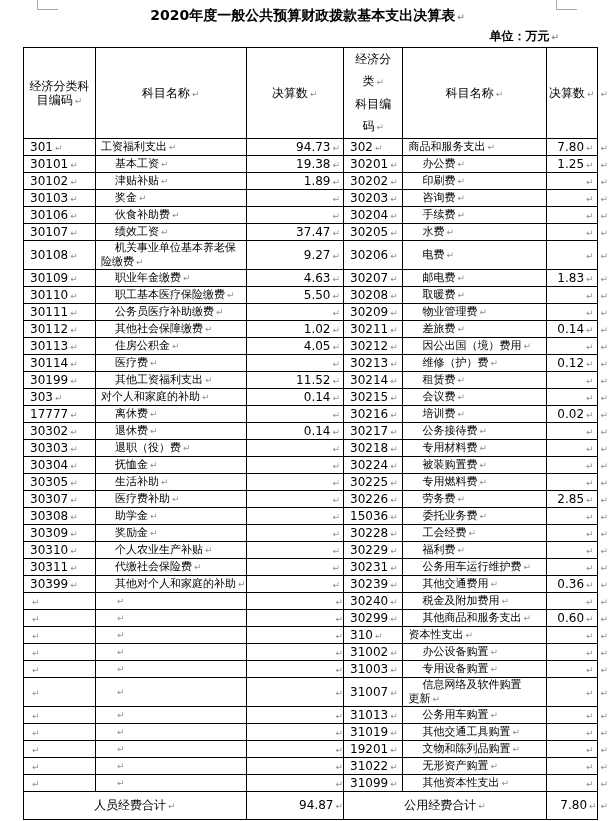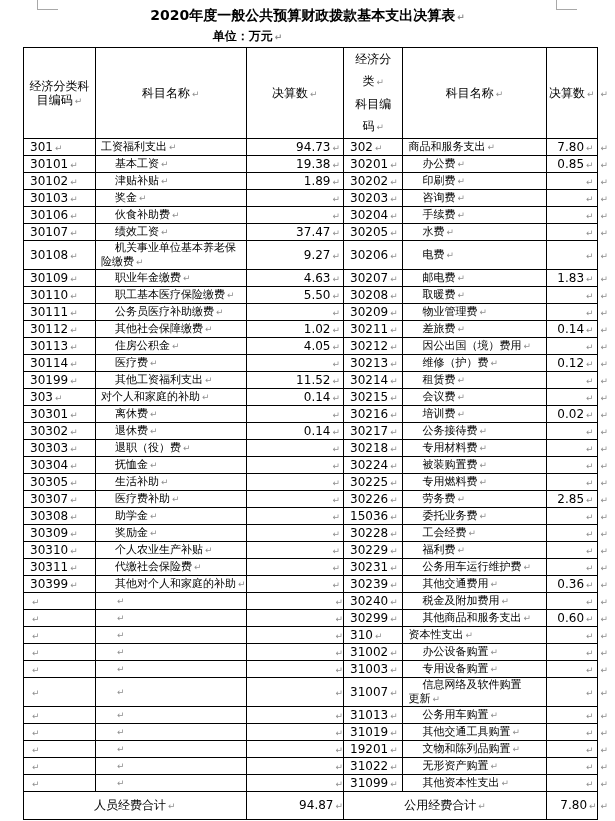--- a/index.html
+++ b/index.html
@@ -5,21 +5,21 @@
   html,body{margin:0;padding:0;}
   body{
     width:615px;height:821px;background:#ffffff;color:#000;
     font-family:"DejaVu Sans",sans-serif;position:relative;overflow:hidden;
   }
   .margin-mark{position:absolute;top:0;width:20px;height:9px;
     border-left:1px solid #a8a8a8;border-bottom:1px solid #a8a8a8;}
   .margin-mark.ml{left:37px;}
   .margin-mark.mr{left:556px;}
   .doc-title{margin-top:7px;text-align:center;font-size:14px;font-weight:bold;line-height:17px;}
-  .unit-line{margin-top:3px;text-align:center;padding-right:120px;font-size:12px;line-height:14px;font-weight:bold;}
+  .unit-line{margin-top:3px;text-align:right;padding-right:56px;font-size:12px;line-height:14px;font-weight:bold;}
   table{border-collapse:collapse;table-layout:fixed;margin:3px 0 0 23px;}
   col.c-code1{width:74px;} col.c-name1{width:140px;} col.c-val1{width:103px;}
   col.c-code2{width:60px;}  col.c-name2{width:145px;} col.c-val2{width:52px;}
   col.c-ghost{width:18px;}
   th,td{border:1px solid #000;padding:0;overflow:hidden;vertical-align:middle;}
   th{font-weight:normal;font-size:12px;height:60px;text-align:center;line-height:14px;}
   td{height:16px;font-size:12px;line-height:14px;}
   td.code{text-align:left;padding-left:6px;}
   td.name{text-align:left;padding-left:5px;font-size:11px;}
   td.name span{white-space:pre;}
@@ -79,21 +79,21 @@
         <td class="name"><span class="pm">商品和服务支出</span></td>
         <td class="val"><span class="pm">7.80</span></td>
         <td class="ghost"><span class="pm"></span></td>
       </tr>
       <tr>
         <td class="code"><span class="pm">30101</span></td>
         <td class="name child"><span class="pm">基本工资</span></td>
         <td class="val"><span class="pm">19.38</span></td>
         <td class="code"><span class="pm">30201</span></td>
         <td class="name child"><span class="pm">办公费</span></td>
-        <td class="val"><span class="pm">0.85</span></td>
+        <td class="val"><span class="pm">1.25</span></td>
         <td class="ghost"><span class="pm"></span></td>
       </tr>
       <tr>
         <td class="code"><span class="pm">30102</span></td>
         <td class="name child"><span class="pm">津贴补贴</span></td>
         <td class="val"><span class="pm">1.89</span></td>
         <td class="code"><span class="pm">30202</span></td>
         <td class="name child"><span class="pm">印刷费</span></td>
         <td class="val"><span class="pm"></span></td>
         <td class="ghost"><span class="pm"></span></td>
@@ -201,21 +201,21 @@
       <tr>
         <td class="code"><span class="pm">303</span></td>
         <td class="name"><span class="pm">对个人和家庭的补助</span></td>
         <td class="val"><span class="pm">0.14</span></td>
         <td class="code"><span class="pm">30215</span></td>
         <td class="name child"><span class="pm">会议费</span></td>
         <td class="val"><span class="pm"></span></td>
         <td class="ghost"><span class="pm"></span></td>
       </tr>
       <tr>
-        <td class="code"><span class="pm">30301</span></td>
+        <td class="code"><span class="pm">17777</span></td>
         <td class="name child"><span class="pm">离休费</span></td>
         <td class="val"><span class="pm"></span></td>
         <td class="code"><span class="pm">30216</span></td>
         <td class="name child"><span class="pm">培训费</span></td>
         <td class="val"><span class="pm">0.02</span></td>
         <td class="ghost"><span class="pm"></span></td>
       </tr>
       <tr>
         <td class="code"><span class="pm">30302</span></td>
         <td class="name child"><span class="pm">退休费</span></td>

